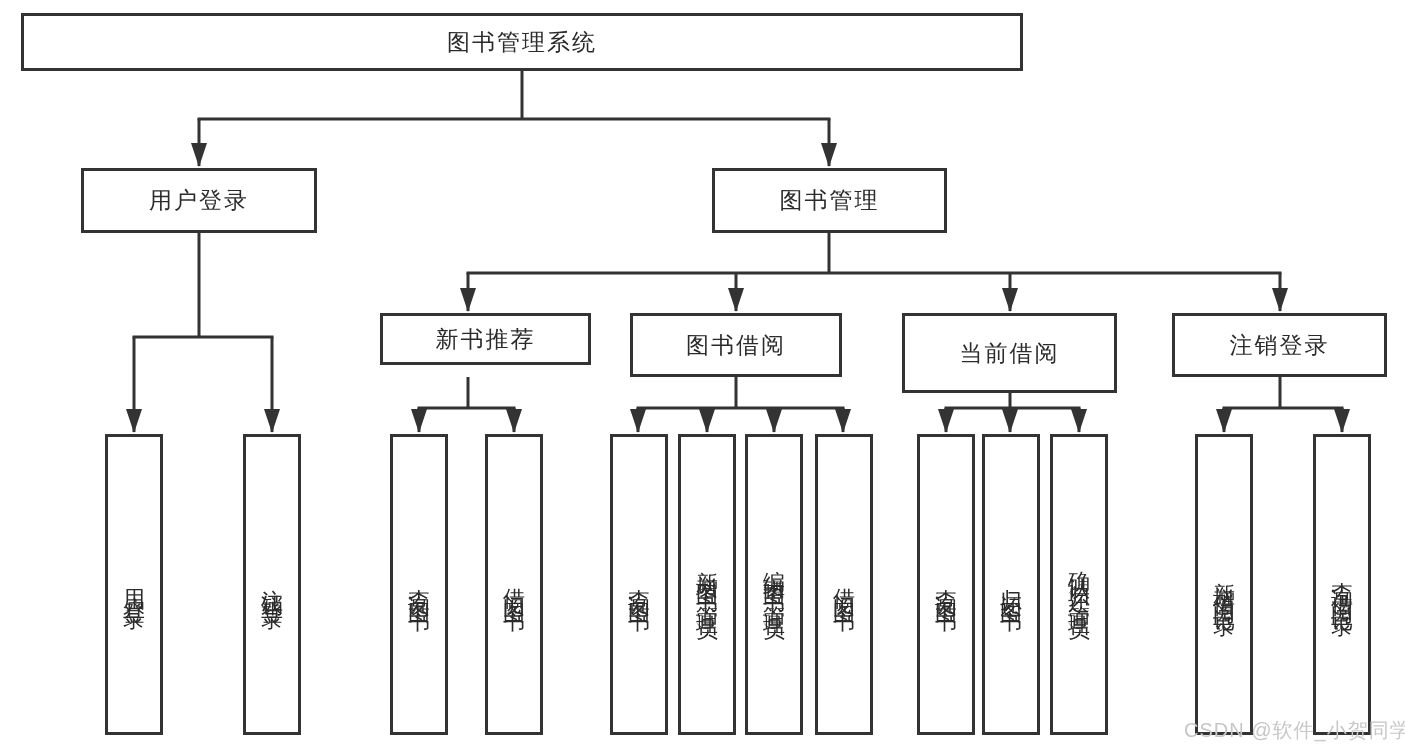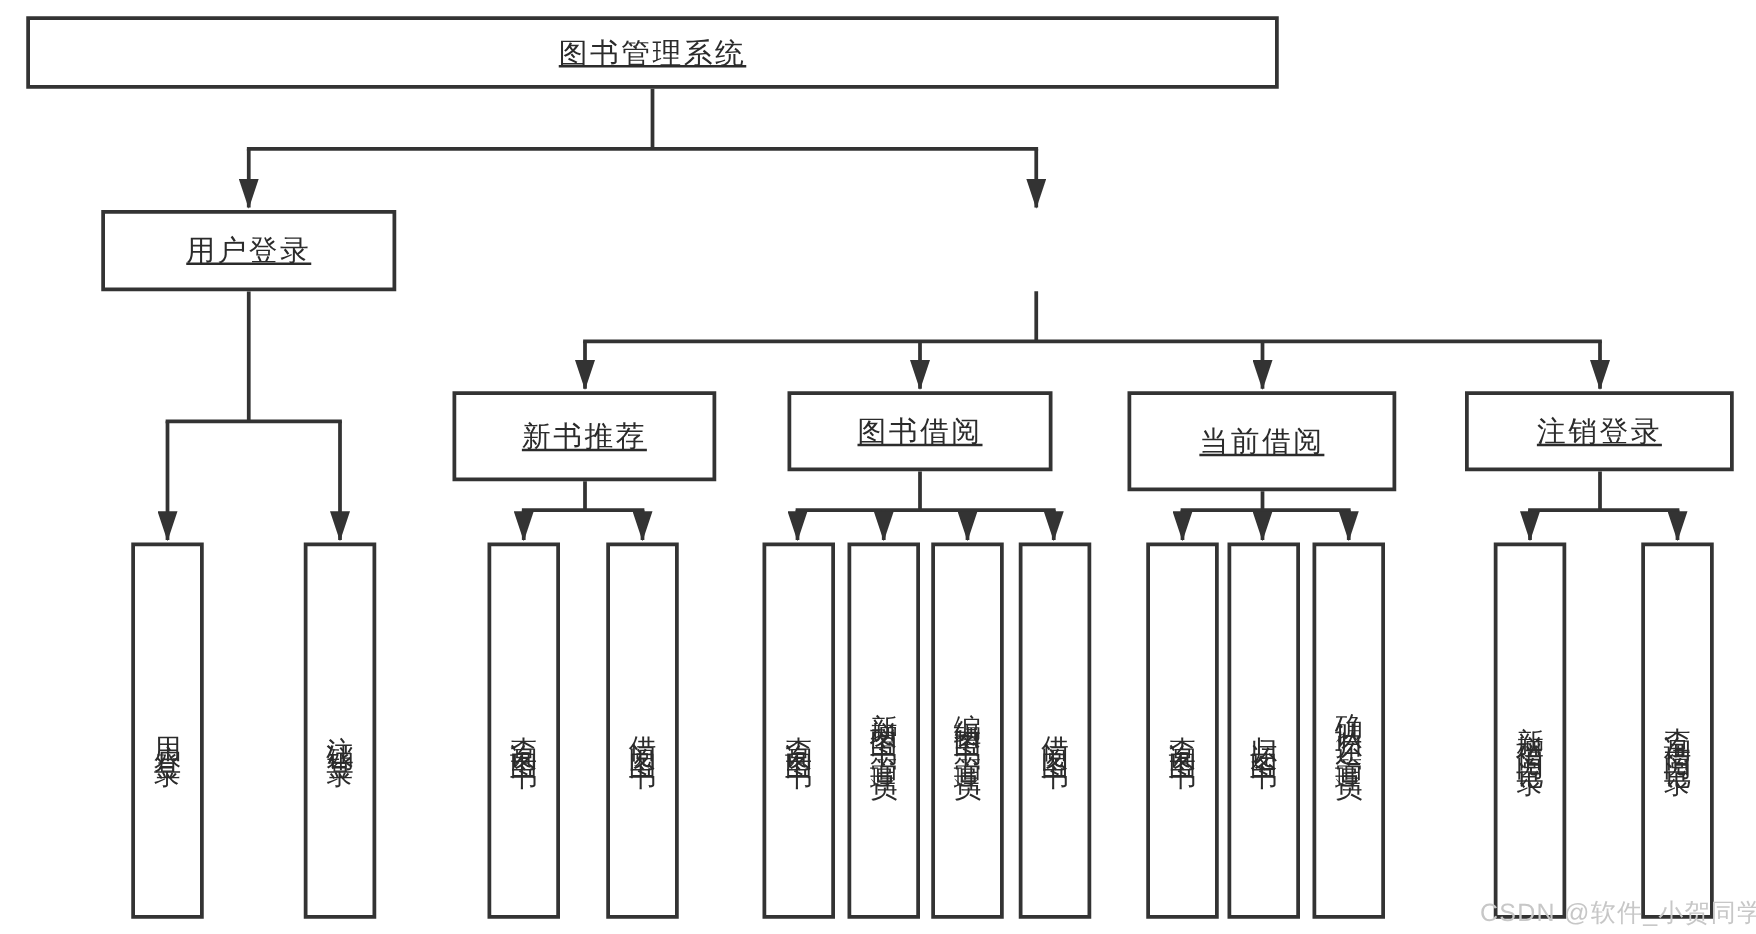--- a/index.html
+++ b/index.html
@@ -14,21 +14,20 @@
   .node{
     position:absolute;
     box-sizing:border-box;
     border:3px solid #333333;
     background:#ffffff;
     display:flex;align-items:center;justify-content:center;
     color:#2b2b2b;
     font-size:23px;
     letter-spacing:2px;
     white-space:nowrap;
-    text-decoration:underline;
   }
   .leaf{
     position:absolute;
     box-sizing:border-box;
     top:434px;height:301px;width:58px;
     border:3px solid #333333;
     background:#ffffff;
     display:flex;align-items:center;justify-content:center;
     color:#2b2b2b;
   }
@@ -119,22 +118,25 @@
     </g>
   </svg>
 
   <div class="node" style="left:21px;top:13px;width:1002px;height:58px;">
     <span>图书管理系统</span>
   </div>
 
   <div class="node" style="left:81px;top:168px;width:236px;height:65px;">
     <span>用户登录</span>
   </div>
+  <div class="node" style="left:712px;top:168px;width:235px;height:65px;">
+    <span>图书管理</span>
+  </div>
 
-  <div class="node" style="left:362px;top:313px;width:211px;height:72px;">
+  <div class="node" style="left:380px;top:313px;width:211px;height:52px;">
     <span>新书推荐</span>
   </div>
   <div class="node" style="left:630px;top:313px;width:212px;height:64px;">
     <span>图书借阅</span>
   </div>
   <div class="node" style="left:902px;top:313px;width:215px;height:80px;">
     <span>当前借阅</span>
   </div>
   <div class="node" style="left:1172px;top:313px;width:215px;height:64px;">
     <span>注销登录</span>

